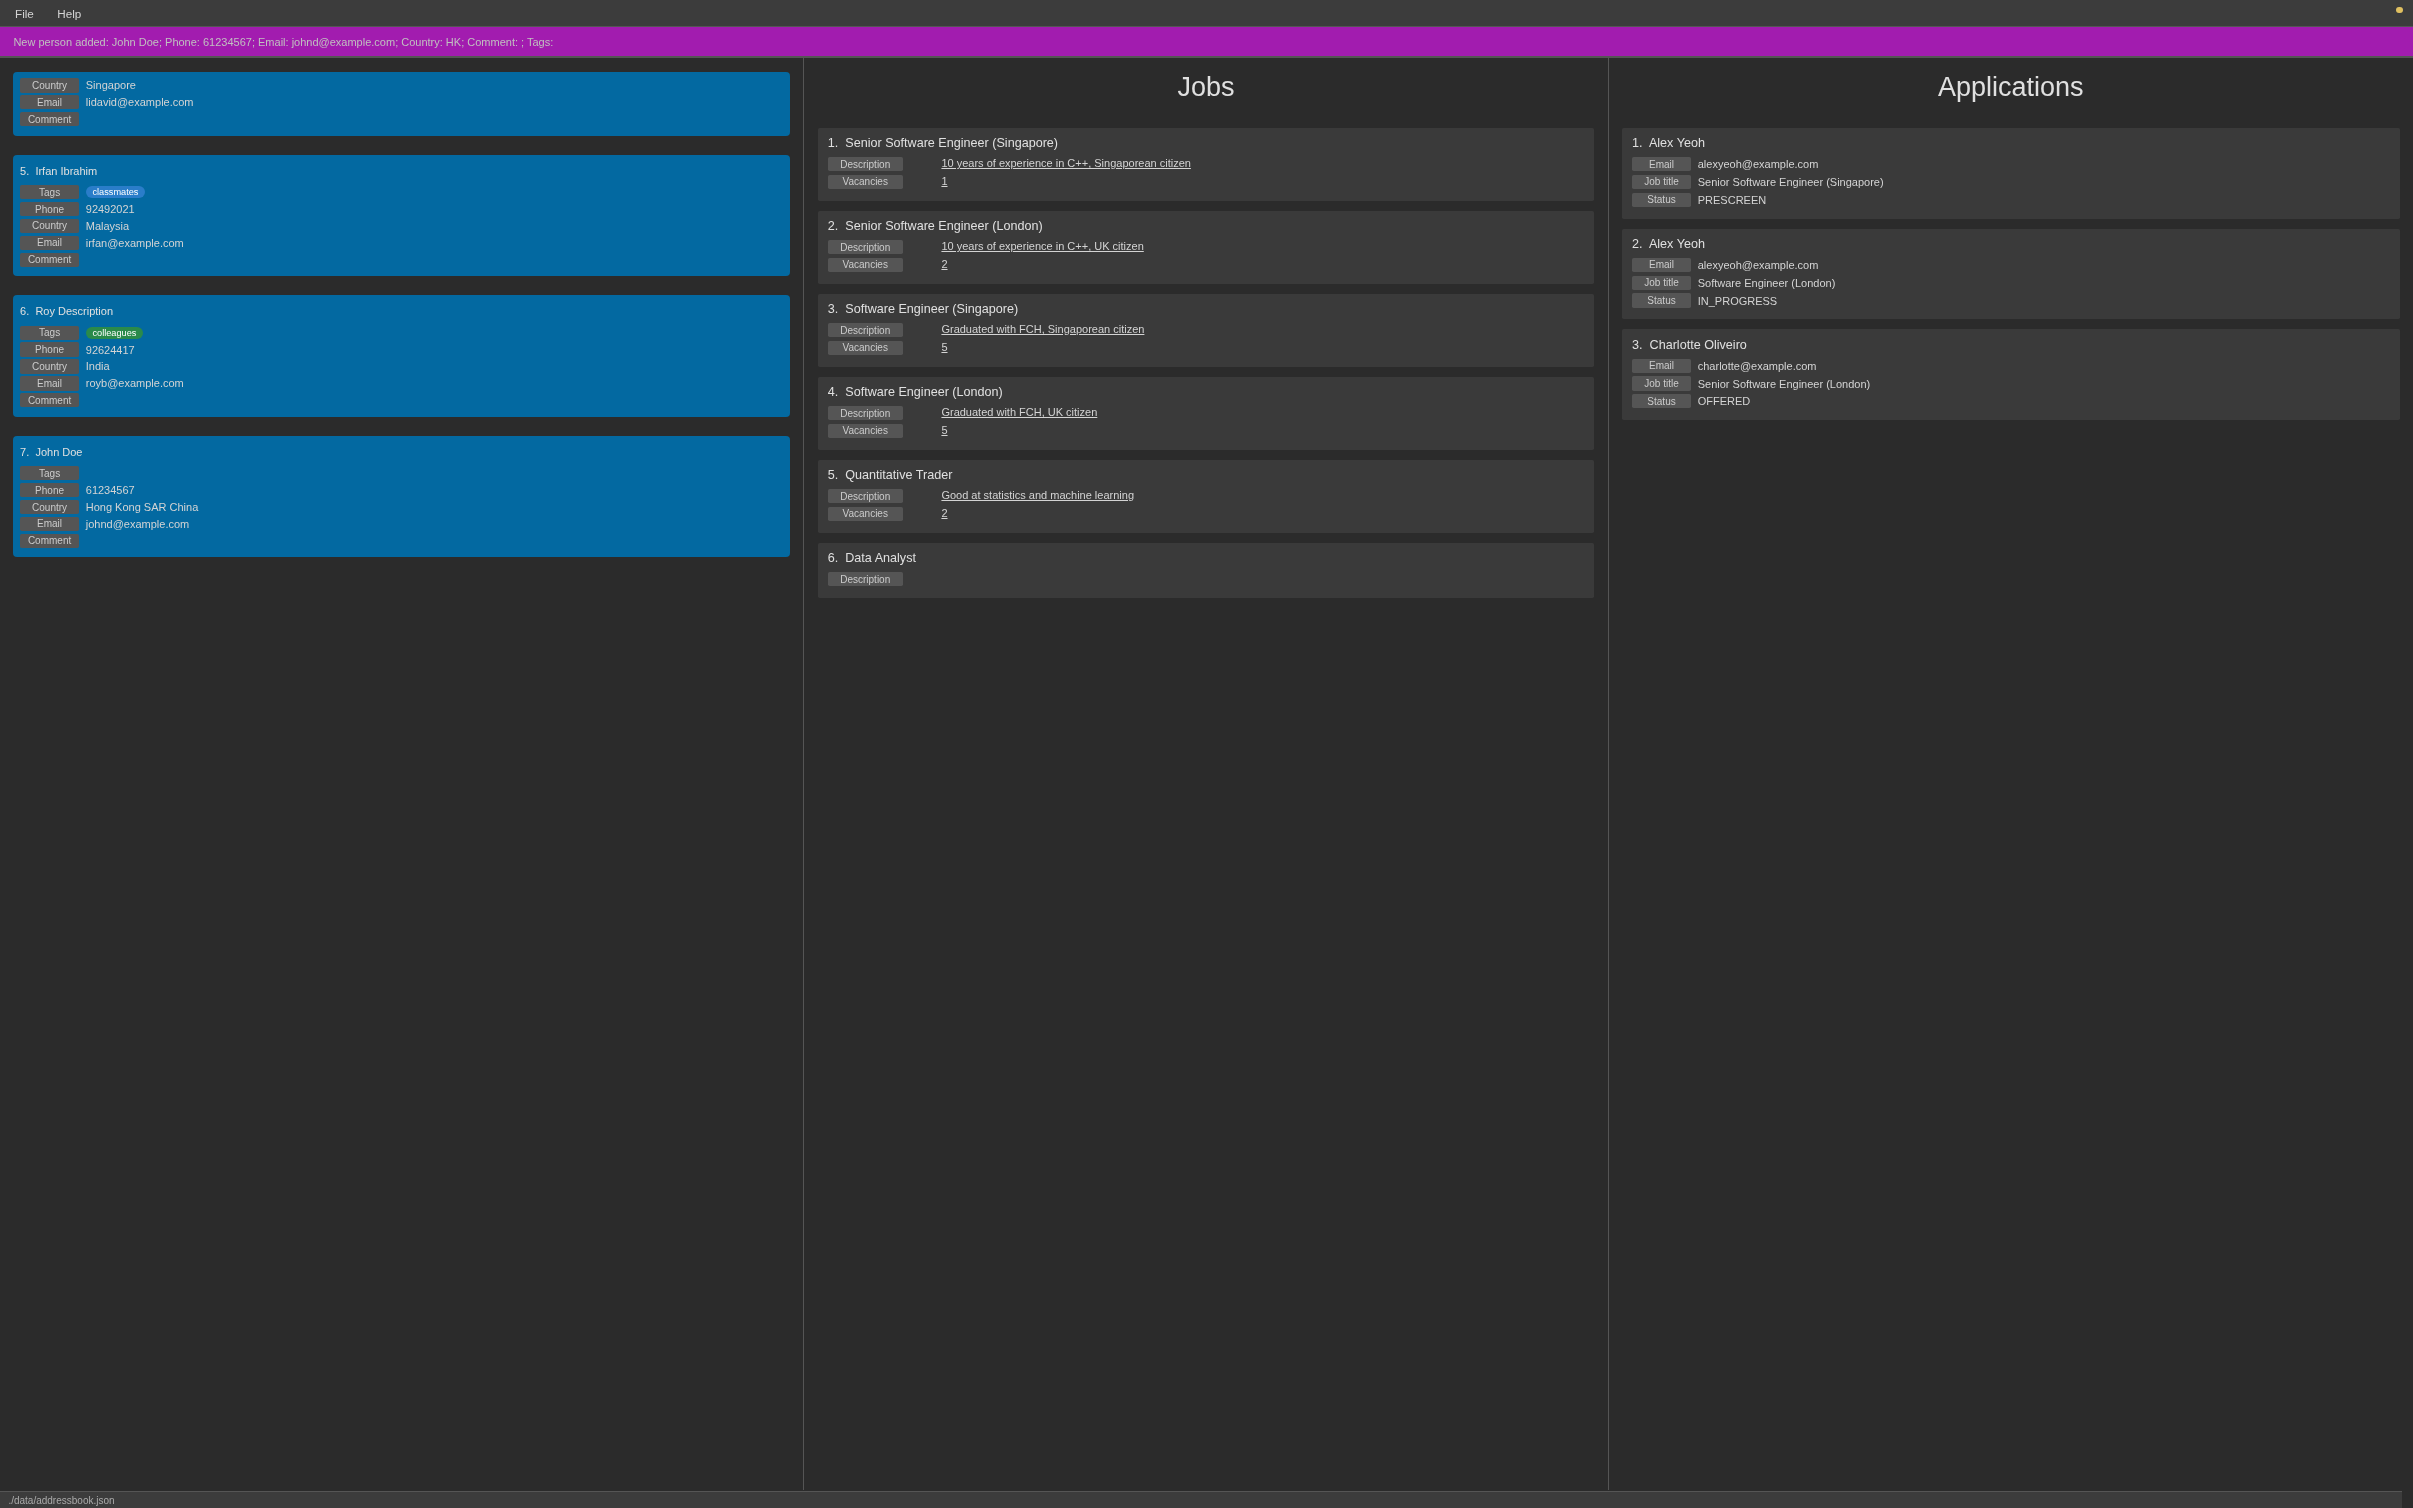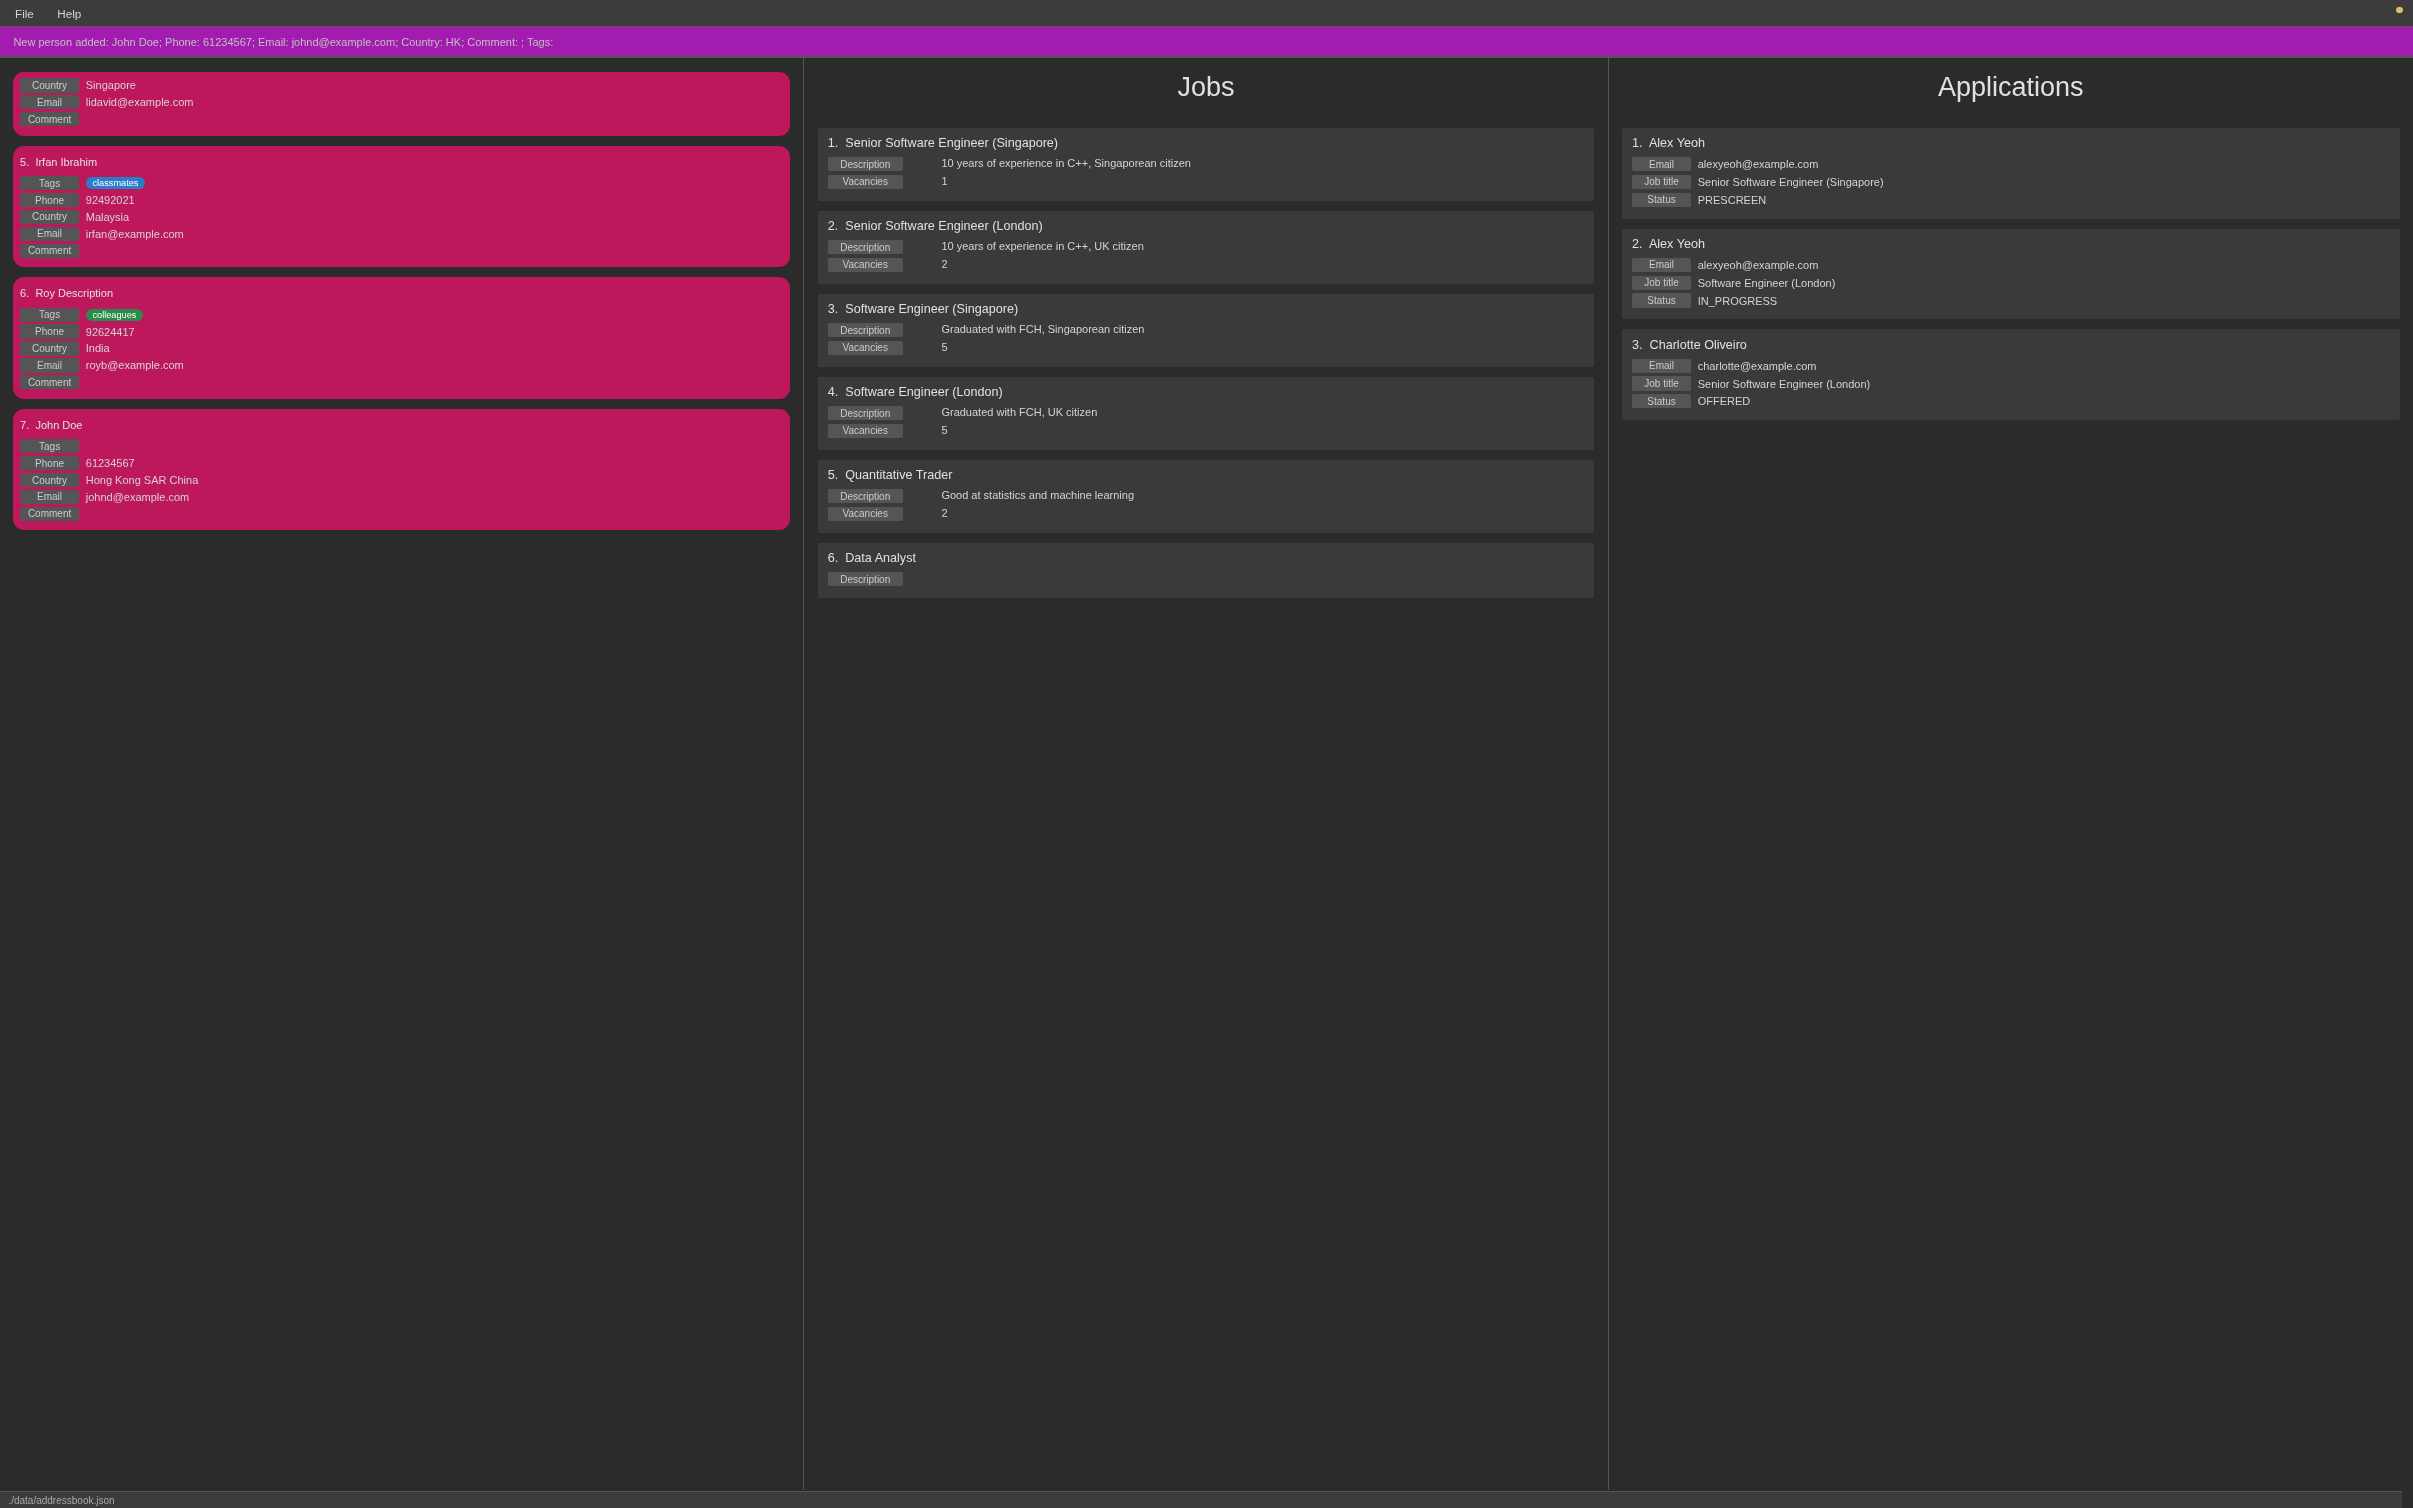--- a/index.html
+++ b/index.html
@@ -45,24 +45,24 @@
     .panel-title {
       text-align: center;
       font-size: 27px;
       font-weight: 300;
       color: #e0e0e0;
       margin-bottom: 17px;
       padding-bottom: 8.4px;
     }
     
     .candidate-entry {
-      background: #be185d;
-      margin-bottom: 10px;
+      background: #0369a1;
+      margin-bottom: 19px;
       padding: 6.7px;
-      border-radius: 11px;
+      border-radius: 4px;
     }
     .candidate-name {
       font-size: 11px;
       font-weight: 500;
       color: #e0e0e0;
       margin-bottom: 5px;
       padding: 3.4px 0;
     }
     .field-row {
       display: flex;
@@ -117,20 +117,21 @@
       min-width: 75px;
       font-size: 10px;
       text-align: center;
       margin-right: 6.7px;
       border-radius: 1.7px;
       flex-shrink: 0;
     }
     .job-value {
       color: #d4d4d4;
       font-size: 11px;
+      text-decoration: underline;
     }
     
     .app-entry {
       background: #3a3a3a;
       margin-bottom: 10px;
       padding: 8.4px 10px;
       border-radius: 1.7px;
     }
     .app-name {
       font-size: 12.6px;

